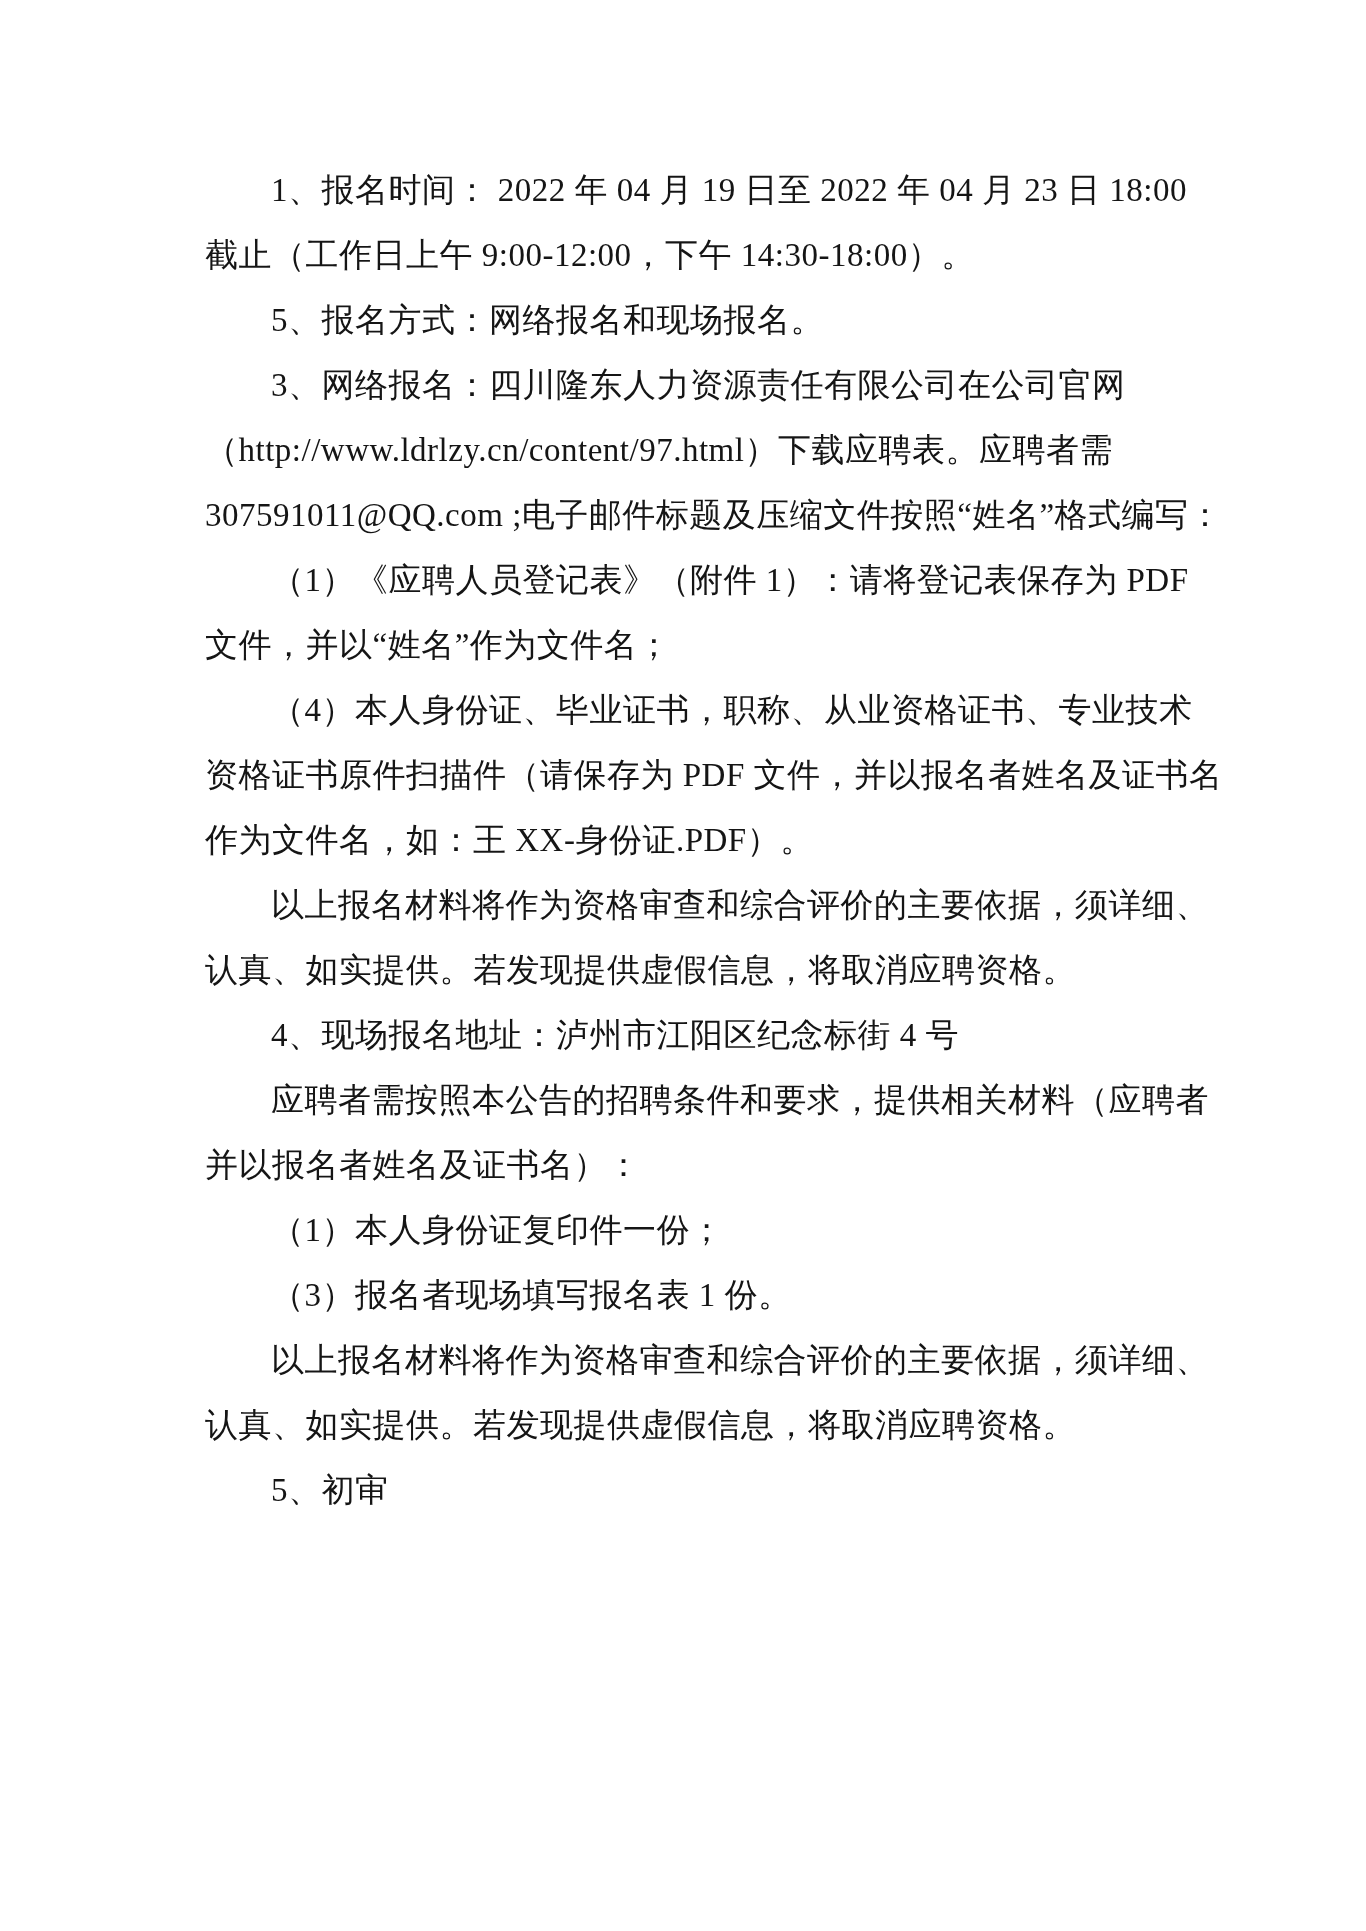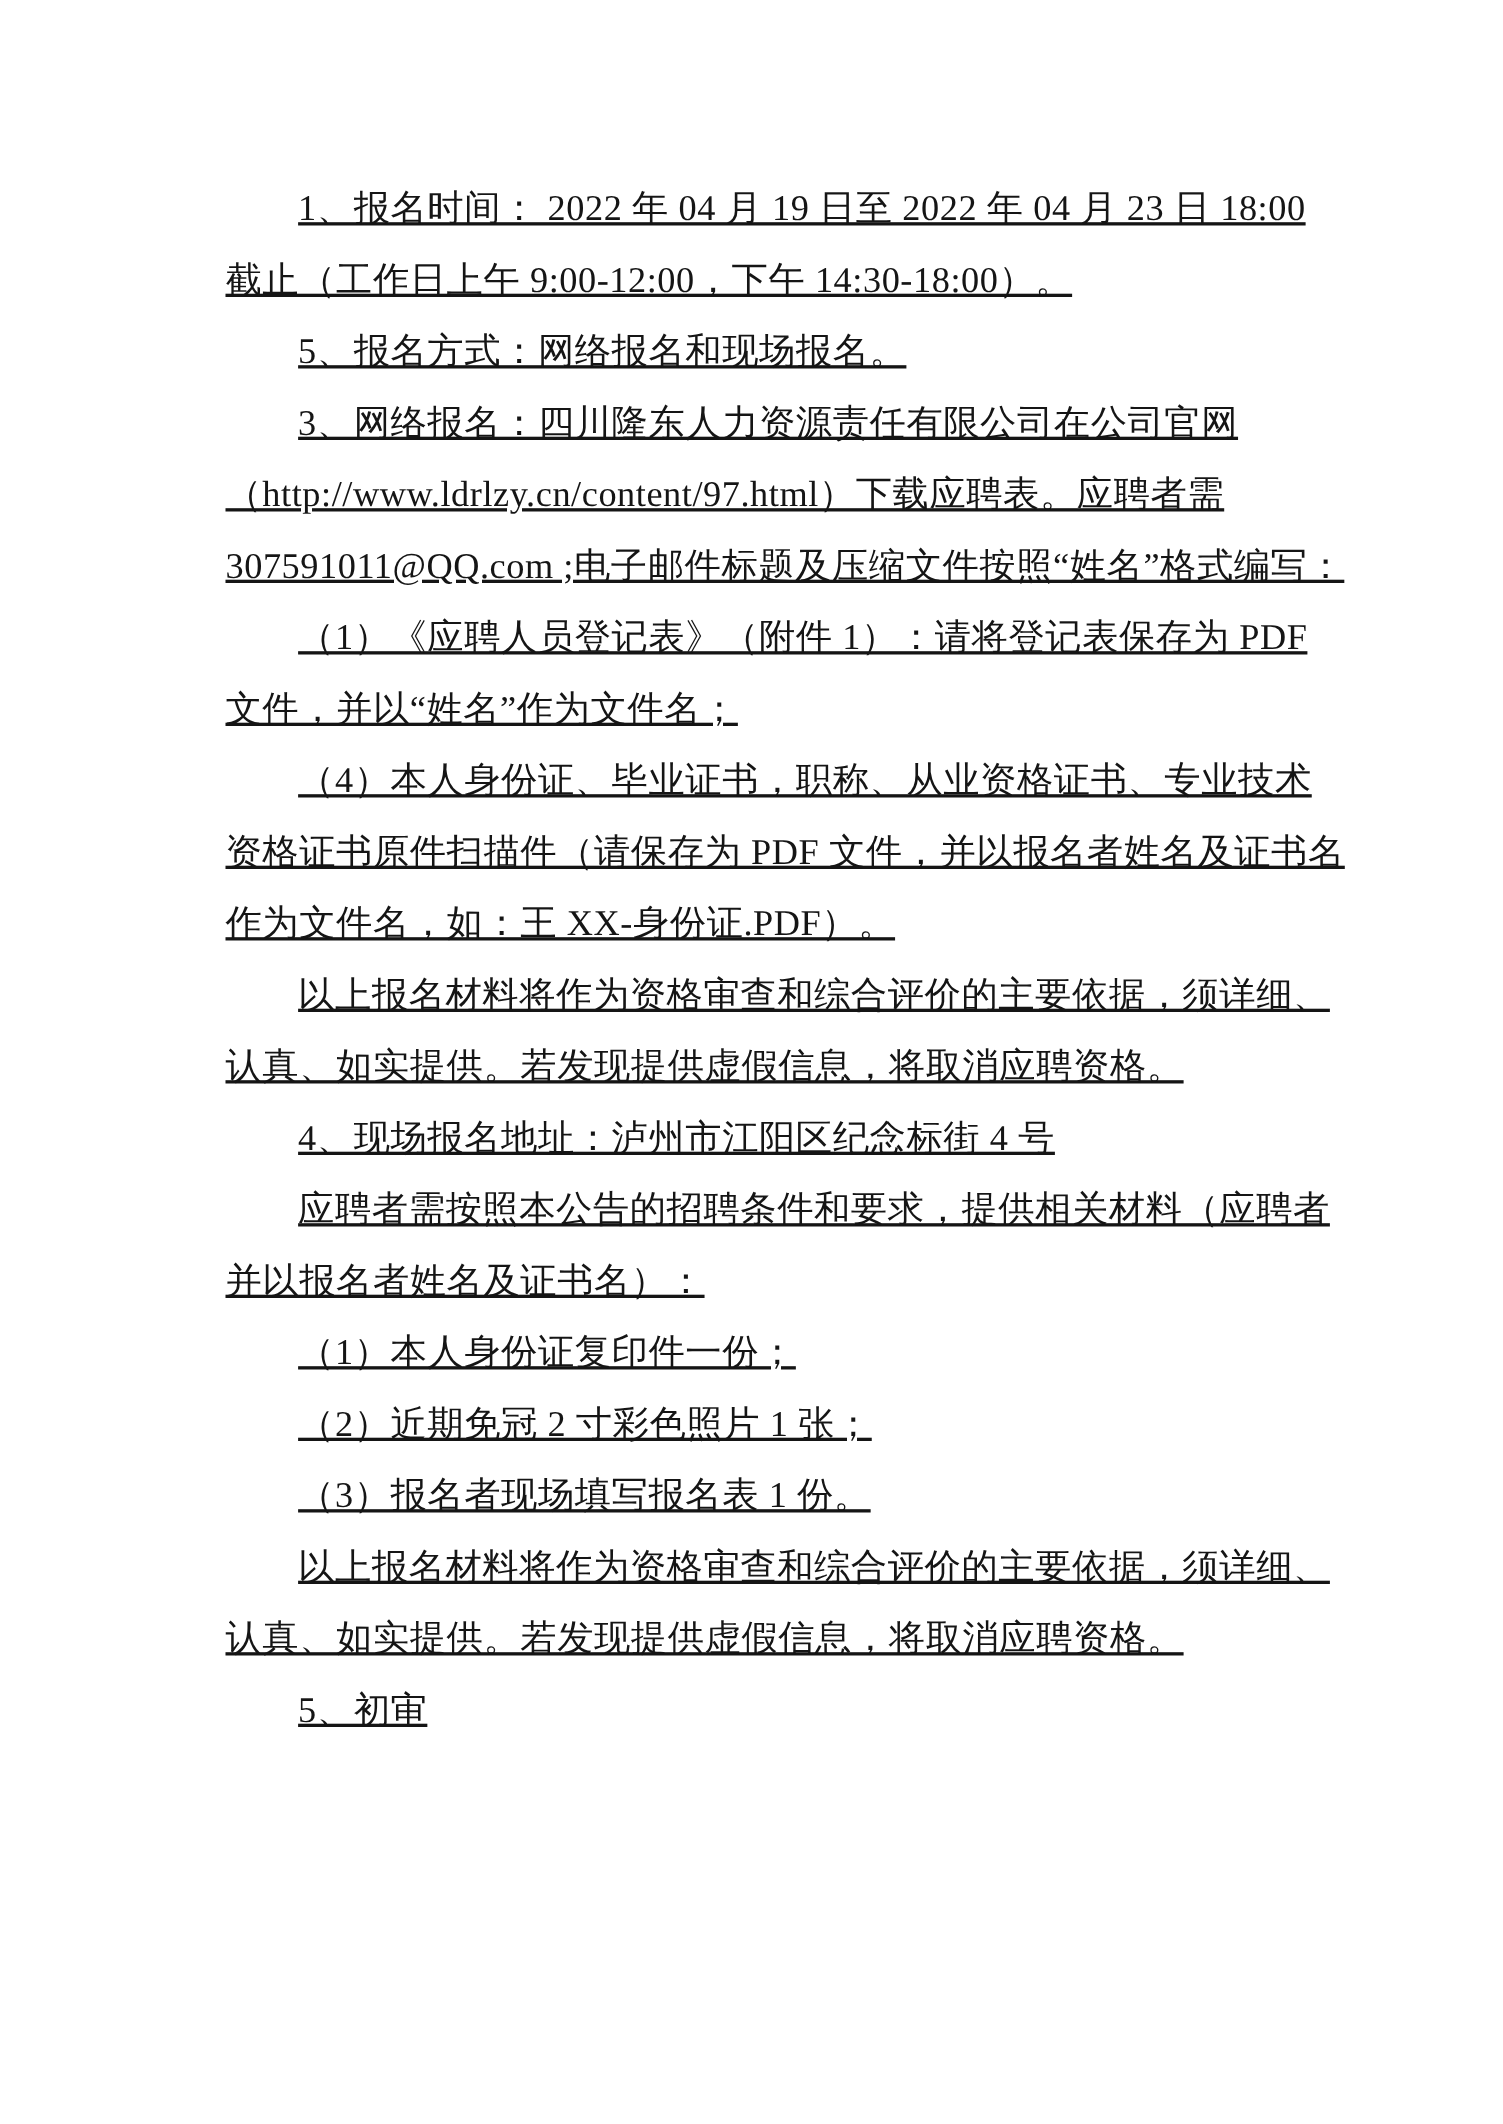--- a/index.html
+++ b/index.html
@@ -31,37 +31,36 @@
     letter-spacing: 0.5px;
   }
   .line.indent {
     padding-left: 66px;
   }
 </style>
 </head>
 <body>
 
 <div class="page" style="background: rgb(255, 255, 255);">
-  <div class="text-block" id="text-block" style="color: rgb(21, 21, 21); text-decoration: underline;">
+  <div class="text-block" id="text-block" style="color: rgb(21, 21, 21);">
       <div class="line indent">1、报名时间： 2022 年 04 月 19 日至 2022 年 04 月 23 日 18:00</div>
       <div class="line">截止（工作日上午 9:00-12:00，下午 14:30-18:00）。</div>
       <div class="line indent">5、报名方式：网络报名和现场报名。</div>
       <div class="line indent">3、网络报名：四川隆东人力资源责任有限公司在公司官网</div>
       <div class="line">（http://www.ldrlzy.cn/content/97.html）下载应聘表。应聘者需</div>
       <div class="line">307591011@QQ.com ;电子邮件标题及压缩文件按照“姓名”格式编写：</div>
       <div class="line indent">（1）《应聘人员登记表》（附件 1）：请将登记表保存为 PDF</div>
       <div class="line">文件，并以“姓名”作为文件名；</div>
       <div class="line indent">（4）本人身份证、毕业证书，职称、从业资格证书、专业技术</div>
       <div class="line">资格证书原件扫描件（请保存为 PDF 文件，并以报名者姓名及证书名</div>
       <div class="line">作为文件名，如：王 XX-身份证.PDF）。</div>
       <div class="line indent">以上报名材料将作为资格审查和综合评价的主要依据，须详细、</div>
       <div class="line">认真、如实提供。若发现提供虚假信息，将取消应聘资格。</div>
       <div class="line indent">4、现场报名地址：泸州市江阳区纪念标街 4 号</div>
       <div class="line indent">应聘者需按照本公告的招聘条件和要求，提供相关材料（应聘者</div>
       <div class="line">并以报名者姓名及证书名）：</div>
       <div class="line indent">（1）本人身份证复印件一份；</div>
-      <div class="line indent">（2）近期免冠 2 寸彩色照片 1 张；</div>
       <div class="line indent">（3）报名者现场填写报名表 1 份。</div>
       <div class="line indent">以上报名材料将作为资格审查和综合评价的主要依据，须详细、</div>
       <div class="line">认真、如实提供。若发现提供虚假信息，将取消应聘资格。</div>
       <div class="line indent">5、初审</div>
     </div>
 </div>
 
 </body></html>

